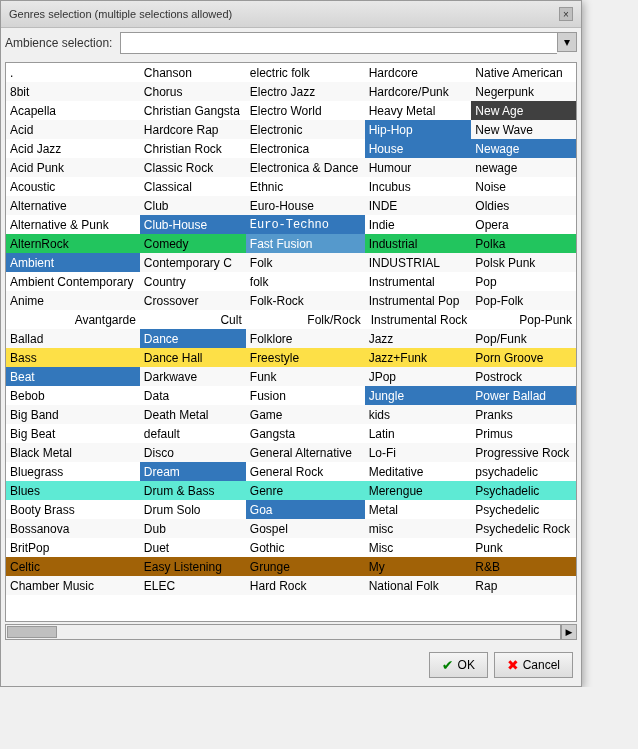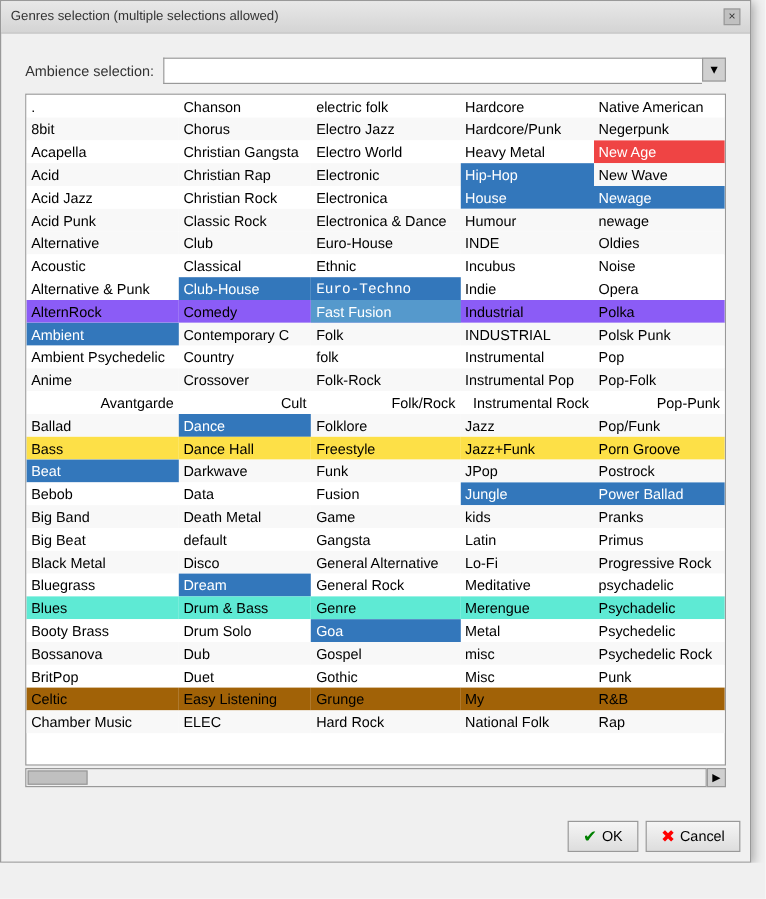--- a/index.html
+++ b/index.html
@@ -1,21 +1,21 @@
 <!DOCTYPE html>
 <html><head>
   <meta charset="utf-8">
   <style>
     * { box-sizing: border-box; margin: 0; padding: 0; font-family: 'Segoe UI', Tahoma, Arial, sans-serif; font-size: 12px; }
     body { background: #f0f0f0; }
-    .dialog { width: 626px; background: #f0f0f0; border: 1px solid #999; box-shadow: 2px 2px 8px rgba(0,0,0,0.3); }
+    .dialog { width: 582px; background: #f0f0f0; border: 1px solid #999; box-shadow: 2px 2px 8px rgba(0,0,0,0.3); }
     .title-bar { background: linear-gradient(to bottom, #e8e8e8, #d4d4d4); padding: 6px 8px; display: flex; justify-content: space-between; align-items: center; border-bottom: 1px solid #bbb; }
     .title-bar-text { font-size: 11px; color: #333; }
     .close-btn { width: 14px; height: 14px; background: #c0c0c0; border: 1px solid #999; cursor: pointer; display: flex; align-items: center; justify-content: center; font-size: 10px; color: #333; }
-    .content { padding: 20px; }
+    .content { padding: 4px; }
     .ambience-row { display: flex; align-items: center; margin-bottom: 8px; }
     .ambience-label { margin-right: 8px; white-space: nowrap; color: #333; }
     .ambience-select { flex: 1; height: 22px; border: 1px solid #999; background: white; padding: 2px 4px; display: flex; align-items: center; justify-content: space-between; }
     .ambience-select-arrow { width: 20px; height: 20px; background: #d0d0d0; border: 1px solid #999; display: flex; align-items: center; justify-content: center; cursor: pointer; }
     .genres-container { border: 1px solid #999; background: white; overflow-y: auto; height: 560px; }
     .genres-table { width: 100%; border-collapse: collapse; }
     .genres-table td { padding: 1px 4px; white-space: nowrap; cursor: pointer; color: #000; vertical-align: middle; height: 19px; }
     .bottom-bar { display: flex; justify-content: flex-end; gap: 6px; padding: 8px; }
     .btn { height: 26px; padding: 2px 12px; border: 1px solid #999; background: linear-gradient(to bottom, #f5f5f5, #ddd); cursor: pointer; display: flex; align-items: center; gap: 4px; font-size: 12px; }
     .btn-ok-icon { color: green; font-size: 14px; }
@@ -54,80 +54,80 @@
               <td>Chorus</td>
               <td>Electro Jazz</td>
               <td>Hardcore/Punk</td>
               <td>Negerpunk</td>
             </tr>
             <tr style="background: rgb(255, 255, 255);">
               <td>Acapella</td>
               <td>Christian Gangsta</td>
               <td>Electro World</td>
               <td>Heavy Metal</td>
-              <td style="background: #ef4444; color: white;">New Age</td>
+              <td style="background: #404040; color: white;">New Age</td>
             </tr>
             <tr style="background: rgb(248, 248, 248);">
               <td>Acid</td>
-              <td>Christian Rap</td>
+              <td>Hardcore Rap</td>
               <td>Electronic</td>
               <td style="background: rgb(51, 119, 187); color: white;">Hip-Hop</td>
               <td>New Wave</td>
             </tr>
             <tr style="background: rgb(255, 255, 255);">
               <td>Acid Jazz</td>
               <td>Christian Rock</td>
               <td>Electronica</td>
               <td style="background: rgb(51, 119, 187); color: white;">House</td>
               <td style="background: rgb(51, 119, 187); color: white;">Newage</td>
             </tr>
             <tr style="background: rgb(248, 248, 248);">
               <td>Acid Punk</td>
               <td>Classic Rock</td>
               <td>Electronica &amp; Dance</td>
               <td>Humour</td>
               <td>newage</td>
             </tr>
+            <tr style="background: rgb(255, 255, 255);">
+              <td>Acoustic</td>
+              <td>Classical</td>
+              <td>Ethnic</td>
+              <td>Incubus</td>
+              <td>Noise</td>
+            </tr>
             <tr style="background: rgb(248, 248, 248);">
               <td>Alternative</td>
               <td>Club</td>
               <td>Euro-House</td>
               <td>INDE</td>
               <td>Oldies</td>
             </tr>
             <tr style="background: rgb(255, 255, 255);">
-              <td>Acoustic</td>
-              <td>Classical</td>
-              <td>Ethnic</td>
-              <td>Incubus</td>
-              <td>Noise</td>
-            </tr>
-            <tr style="background: rgb(255, 255, 255);">
               <td>Alternative &amp; Punk</td>
               <td style="background: rgb(51, 119, 187); color: white;">Club-House</td>
               <td style="background: rgb(51, 119, 187); color: white; font-family: Liberation Mono, monospace;">Euro-Techno</td>
               <td>Indie</td>
               <td>Opera</td>
             </tr>
-            <tr style="background: #8b5cf6;">
+            <tr style="background: #22c55e;">
               <td>AlternRock</td>
               <td>Comedy</td>
               <td style="background: rgb(85, 153, 204); color: white;">Fast Fusion</td>
               <td>Industrial</td>
               <td>Polka</td>
             </tr>
             <tr style="background: rgb(248, 248, 248);">
               <td style="background: rgb(51, 119, 187); color: white;">Ambient</td>
               <td>Contemporary C</td>
               <td>Folk</td>
               <td>INDUSTRIAL</td>
               <td>Polsk Punk</td>
             </tr>
             <tr style="background: rgb(255, 255, 255);">
-              <td>Ambient Psychedelic</td>
+              <td>Ambient Contemporary</td>
               <td>Country</td>
               <td>folk</td>
               <td>Instrumental</td>
               <td>Pop</td>
             </tr>
             <tr style="background: rgb(248, 248, 248);">
               <td>Anime</td>
               <td>Crossover</td>
               <td>Folk-Rock</td>
               <td>Instrumental Pop</td>

